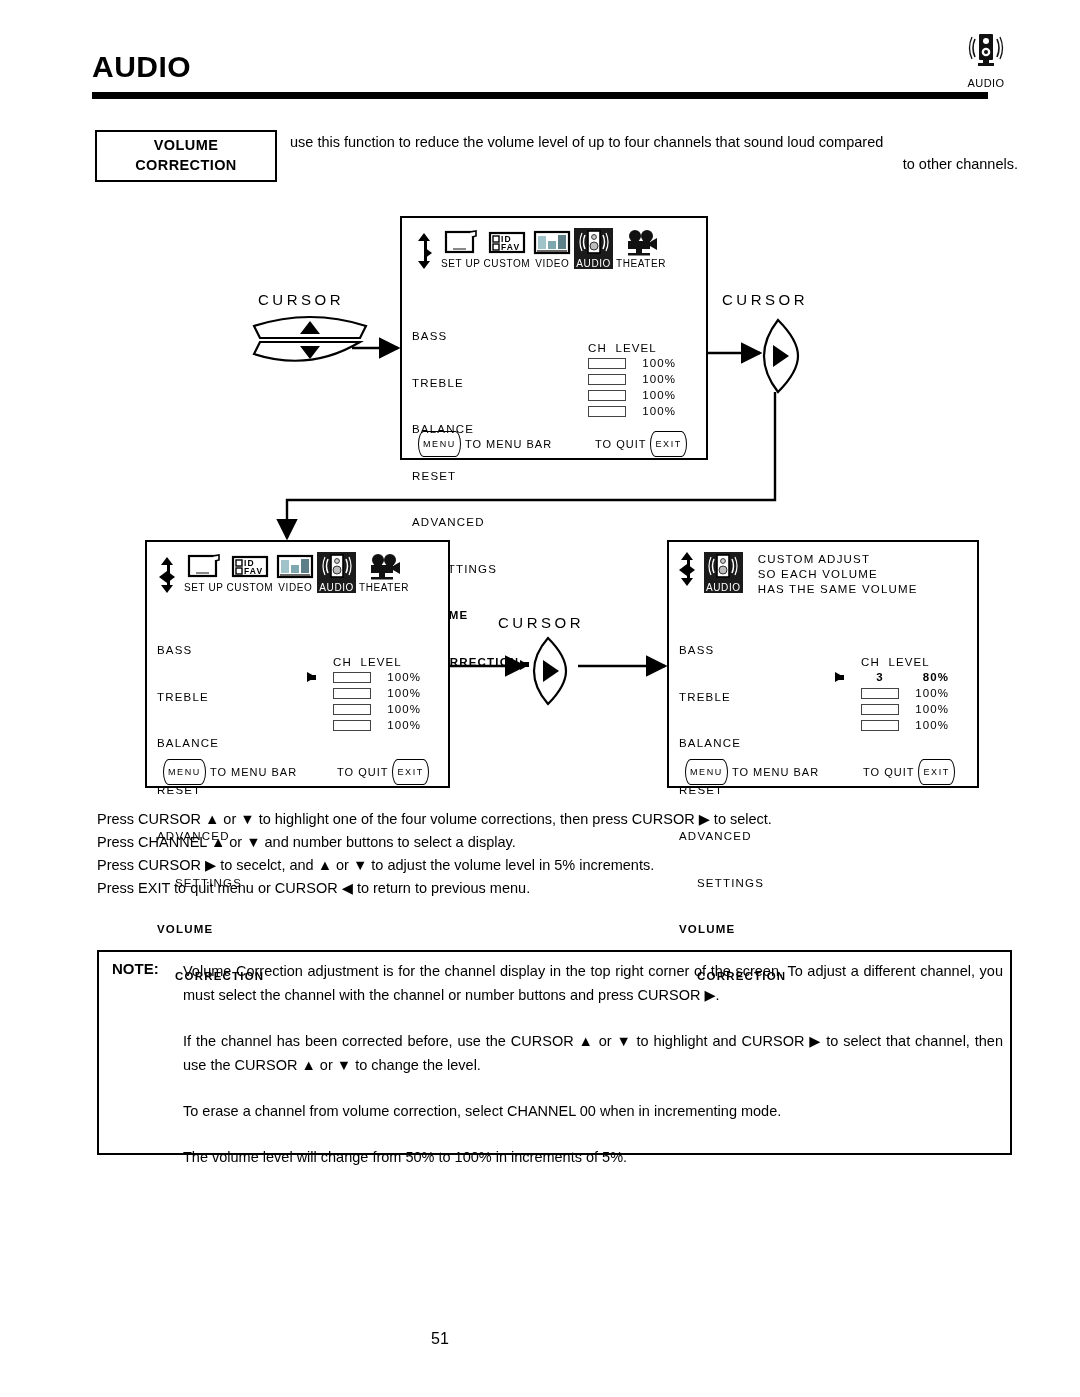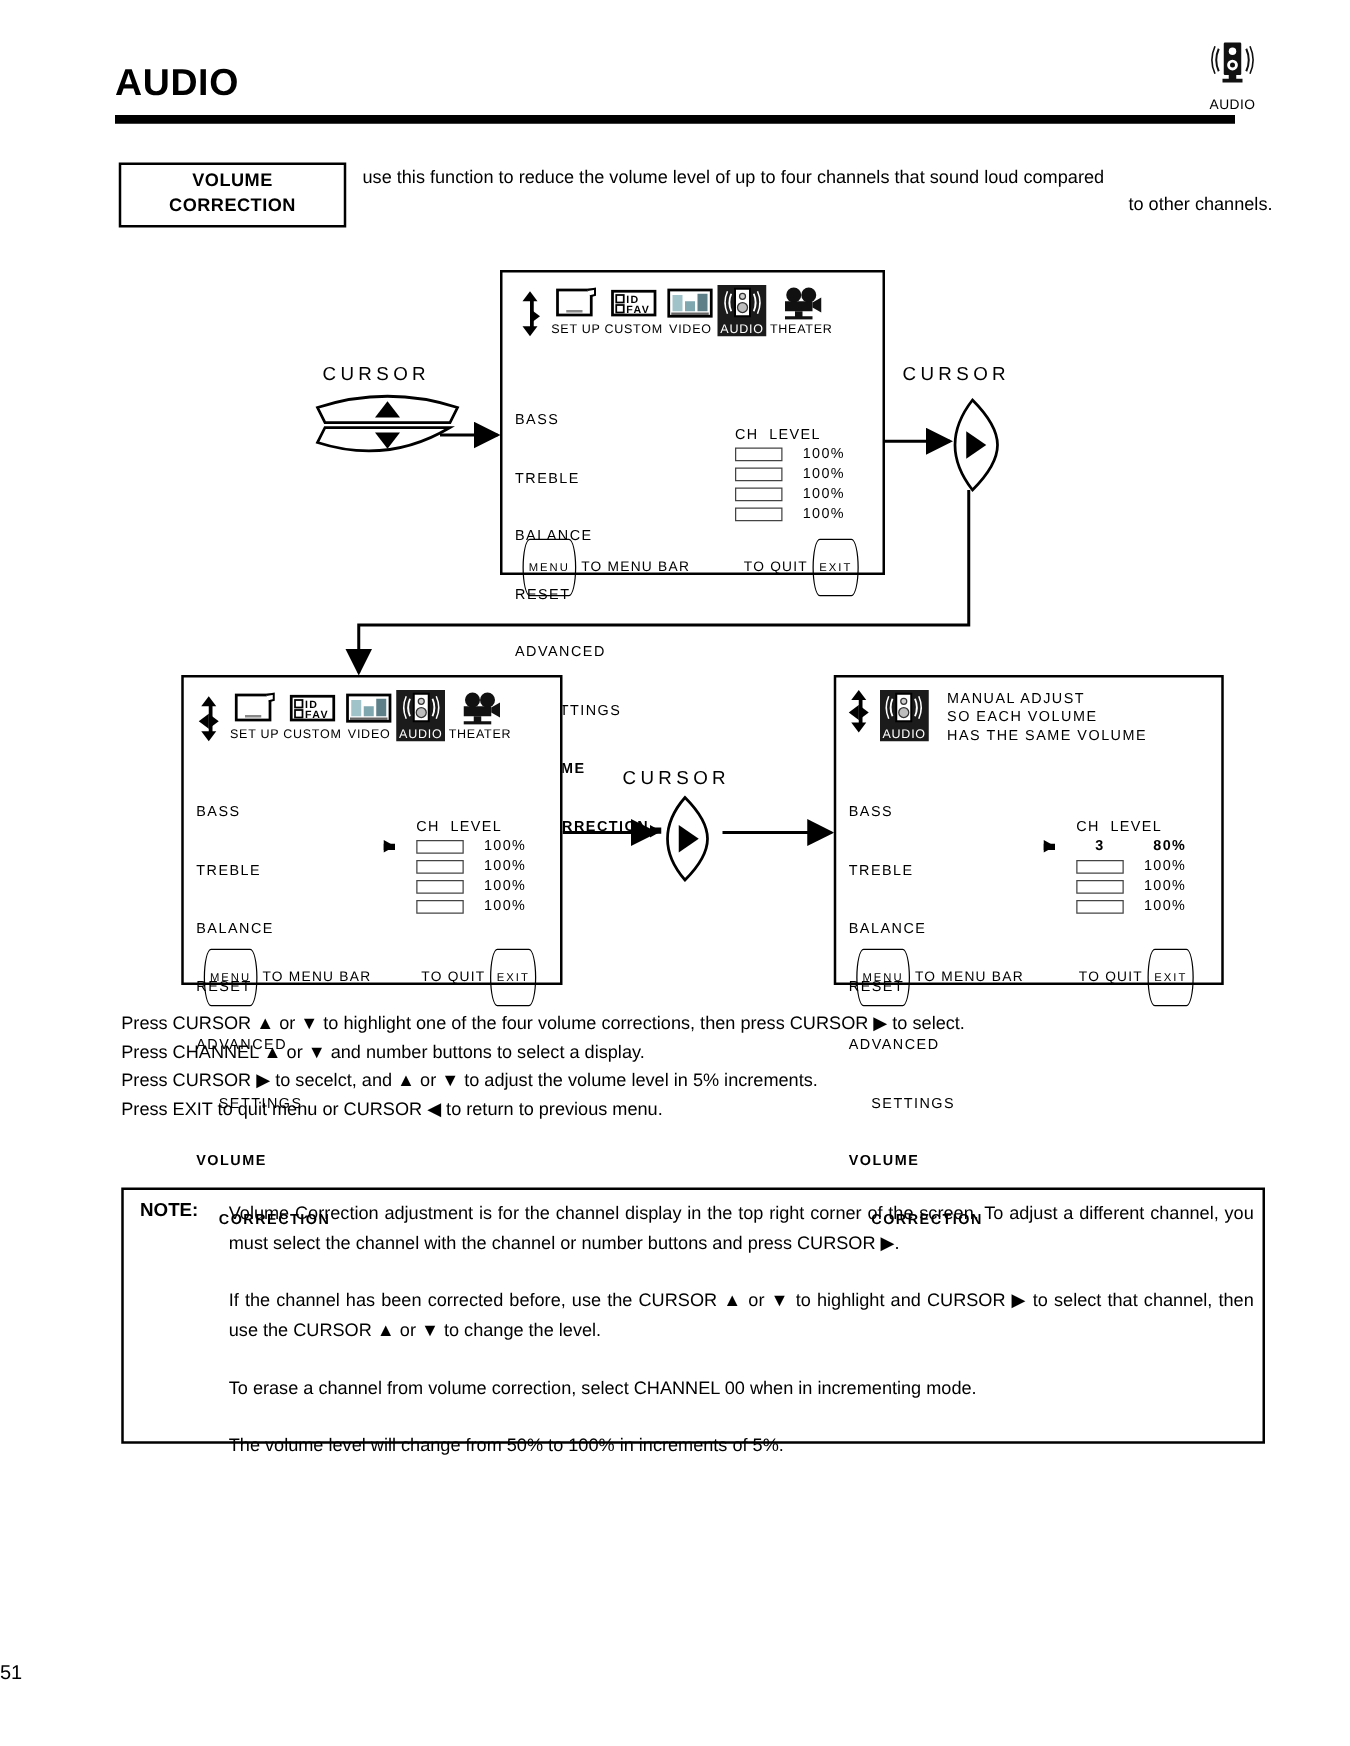--- a/index.html
+++ b/index.html
@@ -58,21 +58,21 @@
   .levelblk{position:absolute;font-size:11.5px;letter-spacing:1.1px;}
   .levelblk .hdr{margin-bottom:2px;white-space:pre;}
   .lrow{display:flex;align-items:center;height:14px;margin-bottom:2px;}
   .chbox{width:38px;height:11px;border:1.5px solid #444;box-sizing:border-box;}
   .chnum{width:38px;text-align:center;font-weight:bold;}
   .pct{width:44px;text-align:right;margin-left:6px;}
   .pct.b{font-weight:bold;}
 
   .footrow{position:absolute;display:flex;align-items:center;font-size:11px;letter-spacing:1px;}
   .keybtn{
-    border:1.5px solid #000;padding:17px 4px;font-size:9px;letter-spacing:1.6px;
+    border:1.5px solid #000;padding:7px 4px;font-size:9px;letter-spacing:1.6px;
     border-radius:7px/60%;margin:0 4px;
   }
 
   
   .ptr{position:absolute;width:0;height:0;
        border-top:5px solid transparent;border-bottom:5px solid transparent;border-left:9px solid #000;}
   .ptr::before{content:"";position:absolute;left:-9px;top:-2.5px;width:9px;height:5px;background:#000;}
 
   
   .curlabel{position:absolute;font-size:15px;letter-spacing:3.5px;}
@@ -84,21 +84,21 @@
   #instructions{left:97px;top:808px;width:900px;font-size:14.5px;line-height:23px;}
 
   
   #note-box{left:97px;top:950px;width:915px;height:205px;border:2px solid #000;box-sizing:border-box;}
   #note-label{left:112px;top:960px;font-size:15px;font-weight:bold;}
   #note-body{left:183px;top:959px;width:820px;font-size:14.5px;line-height:24px;}
   #note-body p{margin:0 0 22px 0;text-align:justify;}
   #note-body p:last-child{margin-bottom:0;}
   #note-body p.nj{text-align:left;}
 
-  #page-number{left:0;top:1330px;width:880px;text-align:left;font-size:16px;}
+  #page-number{left:0;top:1330px;width:880px;text-align:center;font-size:16px;}
 </style>
 </head>
 <body>
 
 <div class="abs" id="page-title">AUDIO</div>
 
 <div class="abs" id="header-icon-wrap">
   <svg width="62" height="42" viewBox="0 0 62 42">
     <rect x="24" y="4" width="14" height="26" rx="1" fill="#111"></rect>
     <circle cx="31" cy="11" r="3" fill="#fff"></circle>
@@ -421,21 +421,21 @@
             <circle cx="17" cy="17" r="4" fill="#bdbdbd" stroke="#333" stroke-width="1"></circle>
             <path d="M8,6 q-3,7 0,14" stroke="#fff" stroke-width="1.5" fill="none"></path>
             <path d="M5,4 q-4,9 0,18" stroke="#fff" stroke-width="1.2" fill="none"></path>
             <path d="M26,6 q3,7 0,14" stroke="#fff" stroke-width="1.5" fill="none"></path>
             <path d="M29,4 q4,9 0,18" stroke="#fff" stroke-width="1.2" fill="none"></path>
           </svg>
       </span>
       <span class="cap">AUDIO</span>
     </div>
     <div style="margin-left:12px;font-size:11.5px;letter-spacing:1.2px;line-height:15px;">
-      <div>MANUAL ADJUST</div>
+      <div>CUSTOM ADJUST</div>
       <div>SO EACH VOLUME</div>
       <div>HAS THE SAME VOLUME</div>
     </div>
   </div>
 
   <div class="mlist" style="left:10px;top:70px;">
     <div>BASS</div>
     <div>TREBLE</div>
     <div>BALANCE</div>
     <div>RESET</div>

